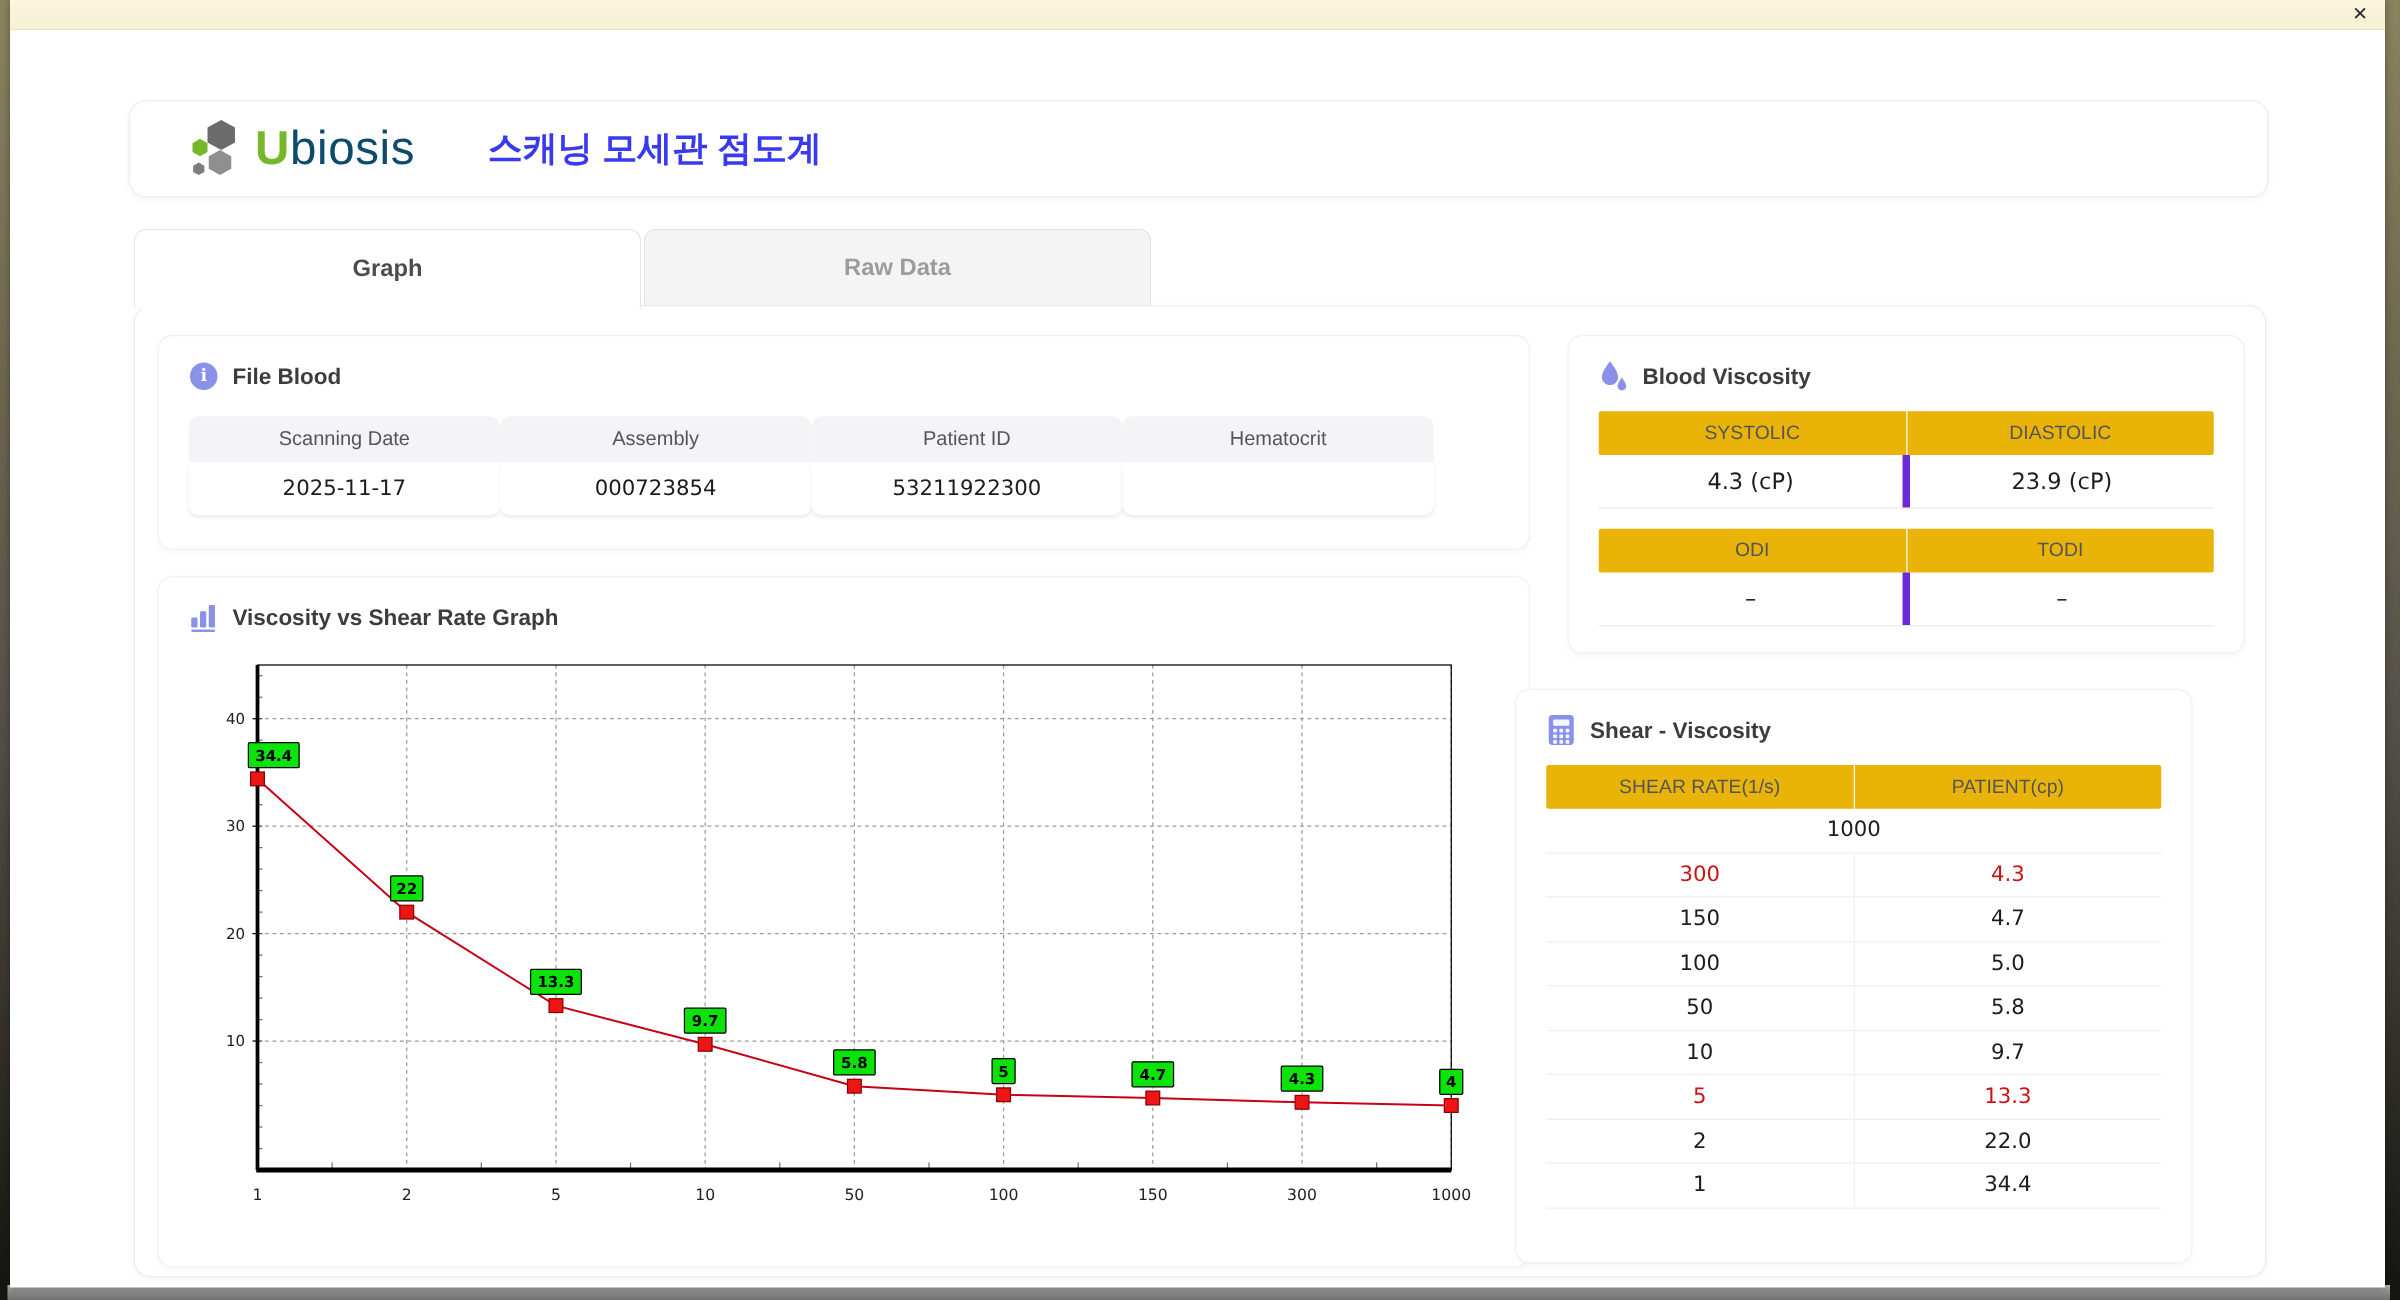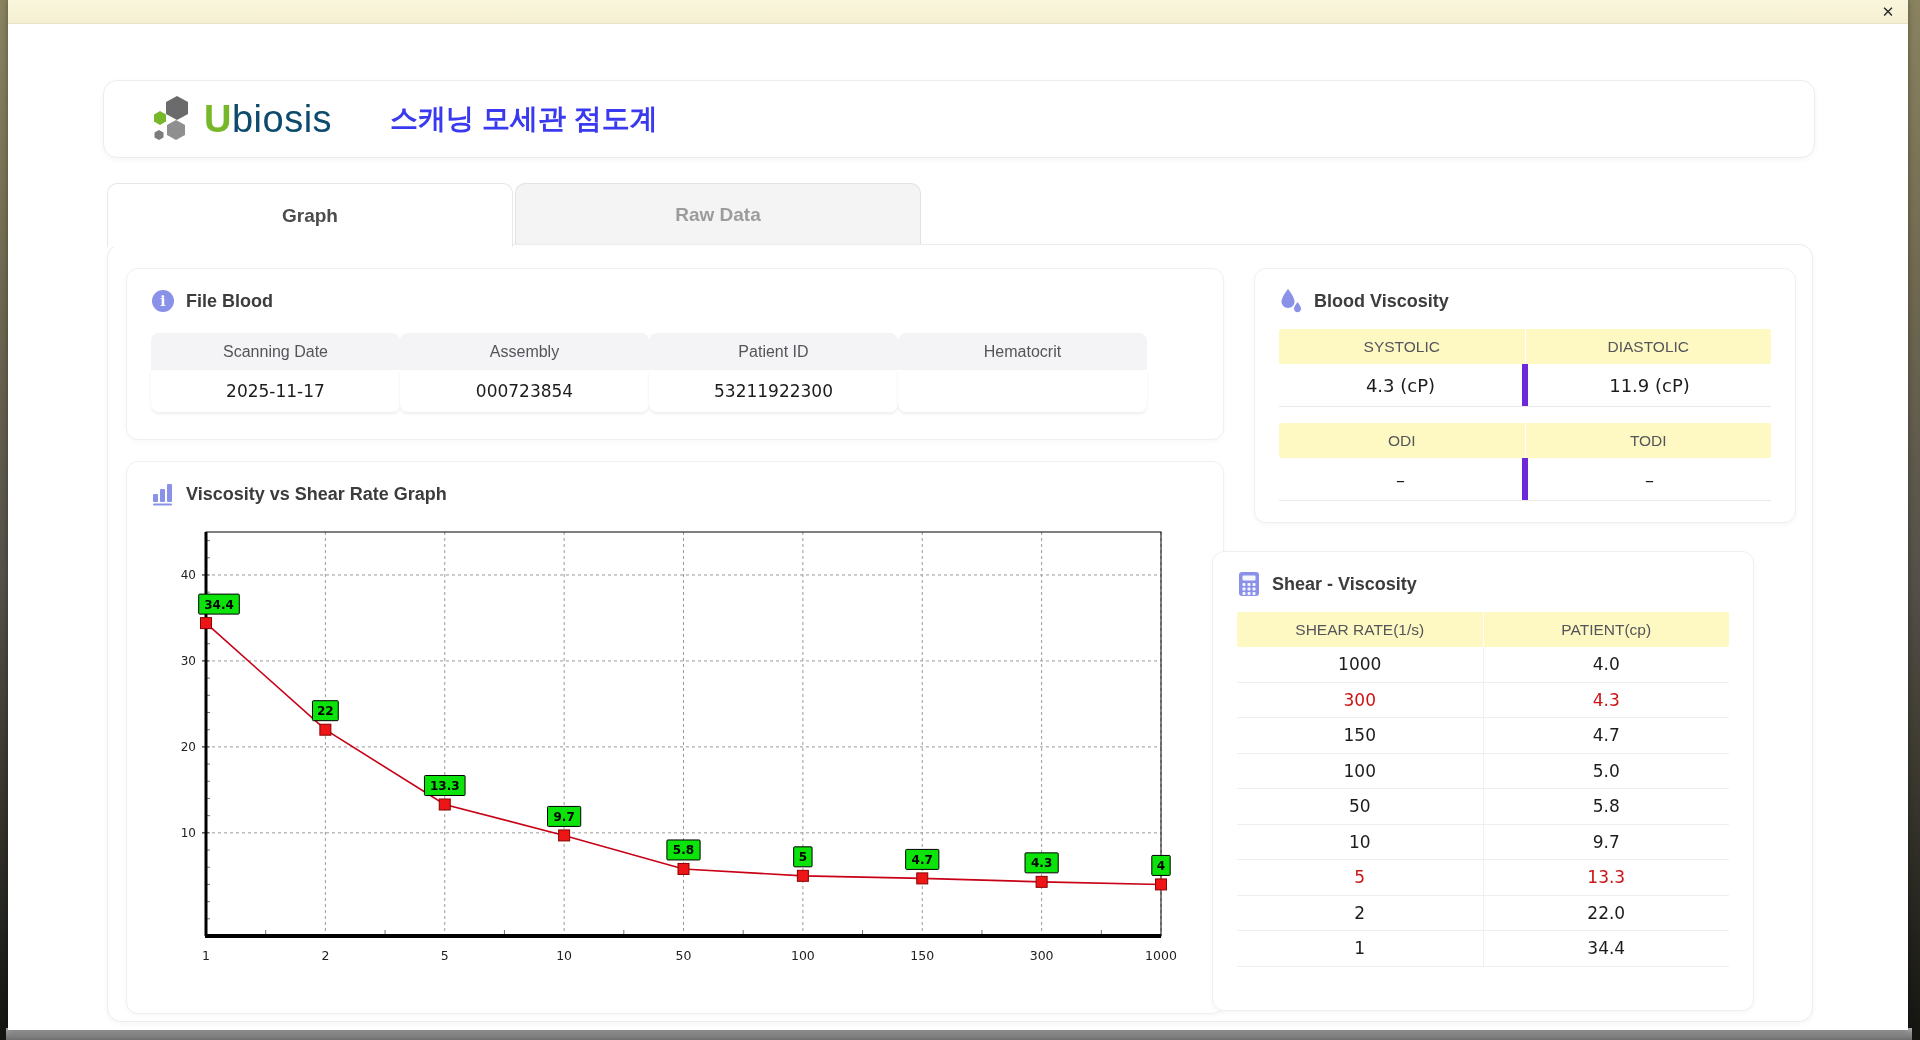--- a/index.html
+++ b/index.html
@@ -41,21 +41,21 @@
   .icon-chip { width:24px; height:24px; display:flex; align-items:center; justify-content:center; flex:0 0 auto; }
   .info-circle { width:22px; height:22px; border-radius:50%; background:#8a91e8; color:#fff; font-size:14px; font-weight:bold; display:flex; align-items:center; justify-content:center; font-family:"DejaVu Serif",serif; }
 
   
   .fields-row { display:flex; margin-top:20px; }
   .field { width:249px; }
   .field-label { height:37px; background:#f4f4f6; border-radius:8px 8px 0 0; display:flex; align-items:center; justify-content:center; font-size:16px; color:#54555a; }
   .field-value { height:42px; background:#fff; border-radius:0 0 8px 8px; box-shadow:0 2px 3px rgba(0,0,0,.07); display:flex; align-items:center; justify-content:center; font-size:17px; color:#1c1c1e; font-family:"DejaVu Sans",sans-serif; }
 
   
-  .duo-head { display:flex; margin-top:16px; background:#fef9c3; border-radius:2px; height:35px; }
+  .duo-head { display:flex; margin-top:16px; background:#eab308; border-radius:2px; height:35px; }
   .duo-head > div { flex:1; display:flex; align-items:center; justify-content:center; font-size:15.5px; color:#54555a; border-right:1px solid #ffffff; }
   .duo-head > div:last-child { border-right:none; }
   .duo-vals { display:flex; height:43px; border-bottom:1px solid #e9e9e9; }
   .duo-vals > div { flex:1; display:flex; align-items:center; justify-content:center; font-size:18px; color:#1c1c1e; border-right:6px solid #6d28d9; font-family:"DejaVu Sans",sans-serif; }
   .duo-vals > div:last-child { border-right:none; }
 
   
   .shear-table { margin-top:16px; }
   .shear-row { display:flex; height:35.5px; border-bottom:1px solid #efefef; }
   .shear-row > div { flex:1; display:flex; align-items:center; justify-content:center; font-size:17px; color:#1c1c1e; border-right:1px solid #f0f0f0; font-family:"DejaVu Sans",sans-serif; }
@@ -240,21 +240,21 @@
         </span>
         <span>Blood Viscosity</span>
       </div>
       <div>
           <div class="duo-head">
             <div>SYSTOLIC</div>
             <div>DIASTOLIC</div>
           </div>
           <div class="duo-vals">
             <div>4.3 (cP)</div>
-            <div>11.9 (cP)</div>
+            <div>23.9 (cP)</div>
           </div>
           <div class="duo-head">
             <div>ODI</div>
             <div>TODI</div>
           </div>
           <div class="duo-vals">
             <div>–</div>
             <div>–</div>
           </div>
         </div>
@@ -282,21 +282,20 @@
         <span>Shear - Viscosity</span>
       </div>
       <div class="shear-table">
         <div class="duo-head" style="margin-top:0">
           <div>SHEAR RATE(1/s)</div>
           <div>PATIENT(cp)</div>
         </div>
         <div>
             <div class="shear-row">
               <div>1000</div>
-              <div>4.0</div>
             </div>
             <div class="shear-row hl">
               <div>300</div>
               <div>4.3</div>
             </div>
             <div class="shear-row">
               <div>150</div>
               <div>4.7</div>
             </div>
             <div class="shear-row">

